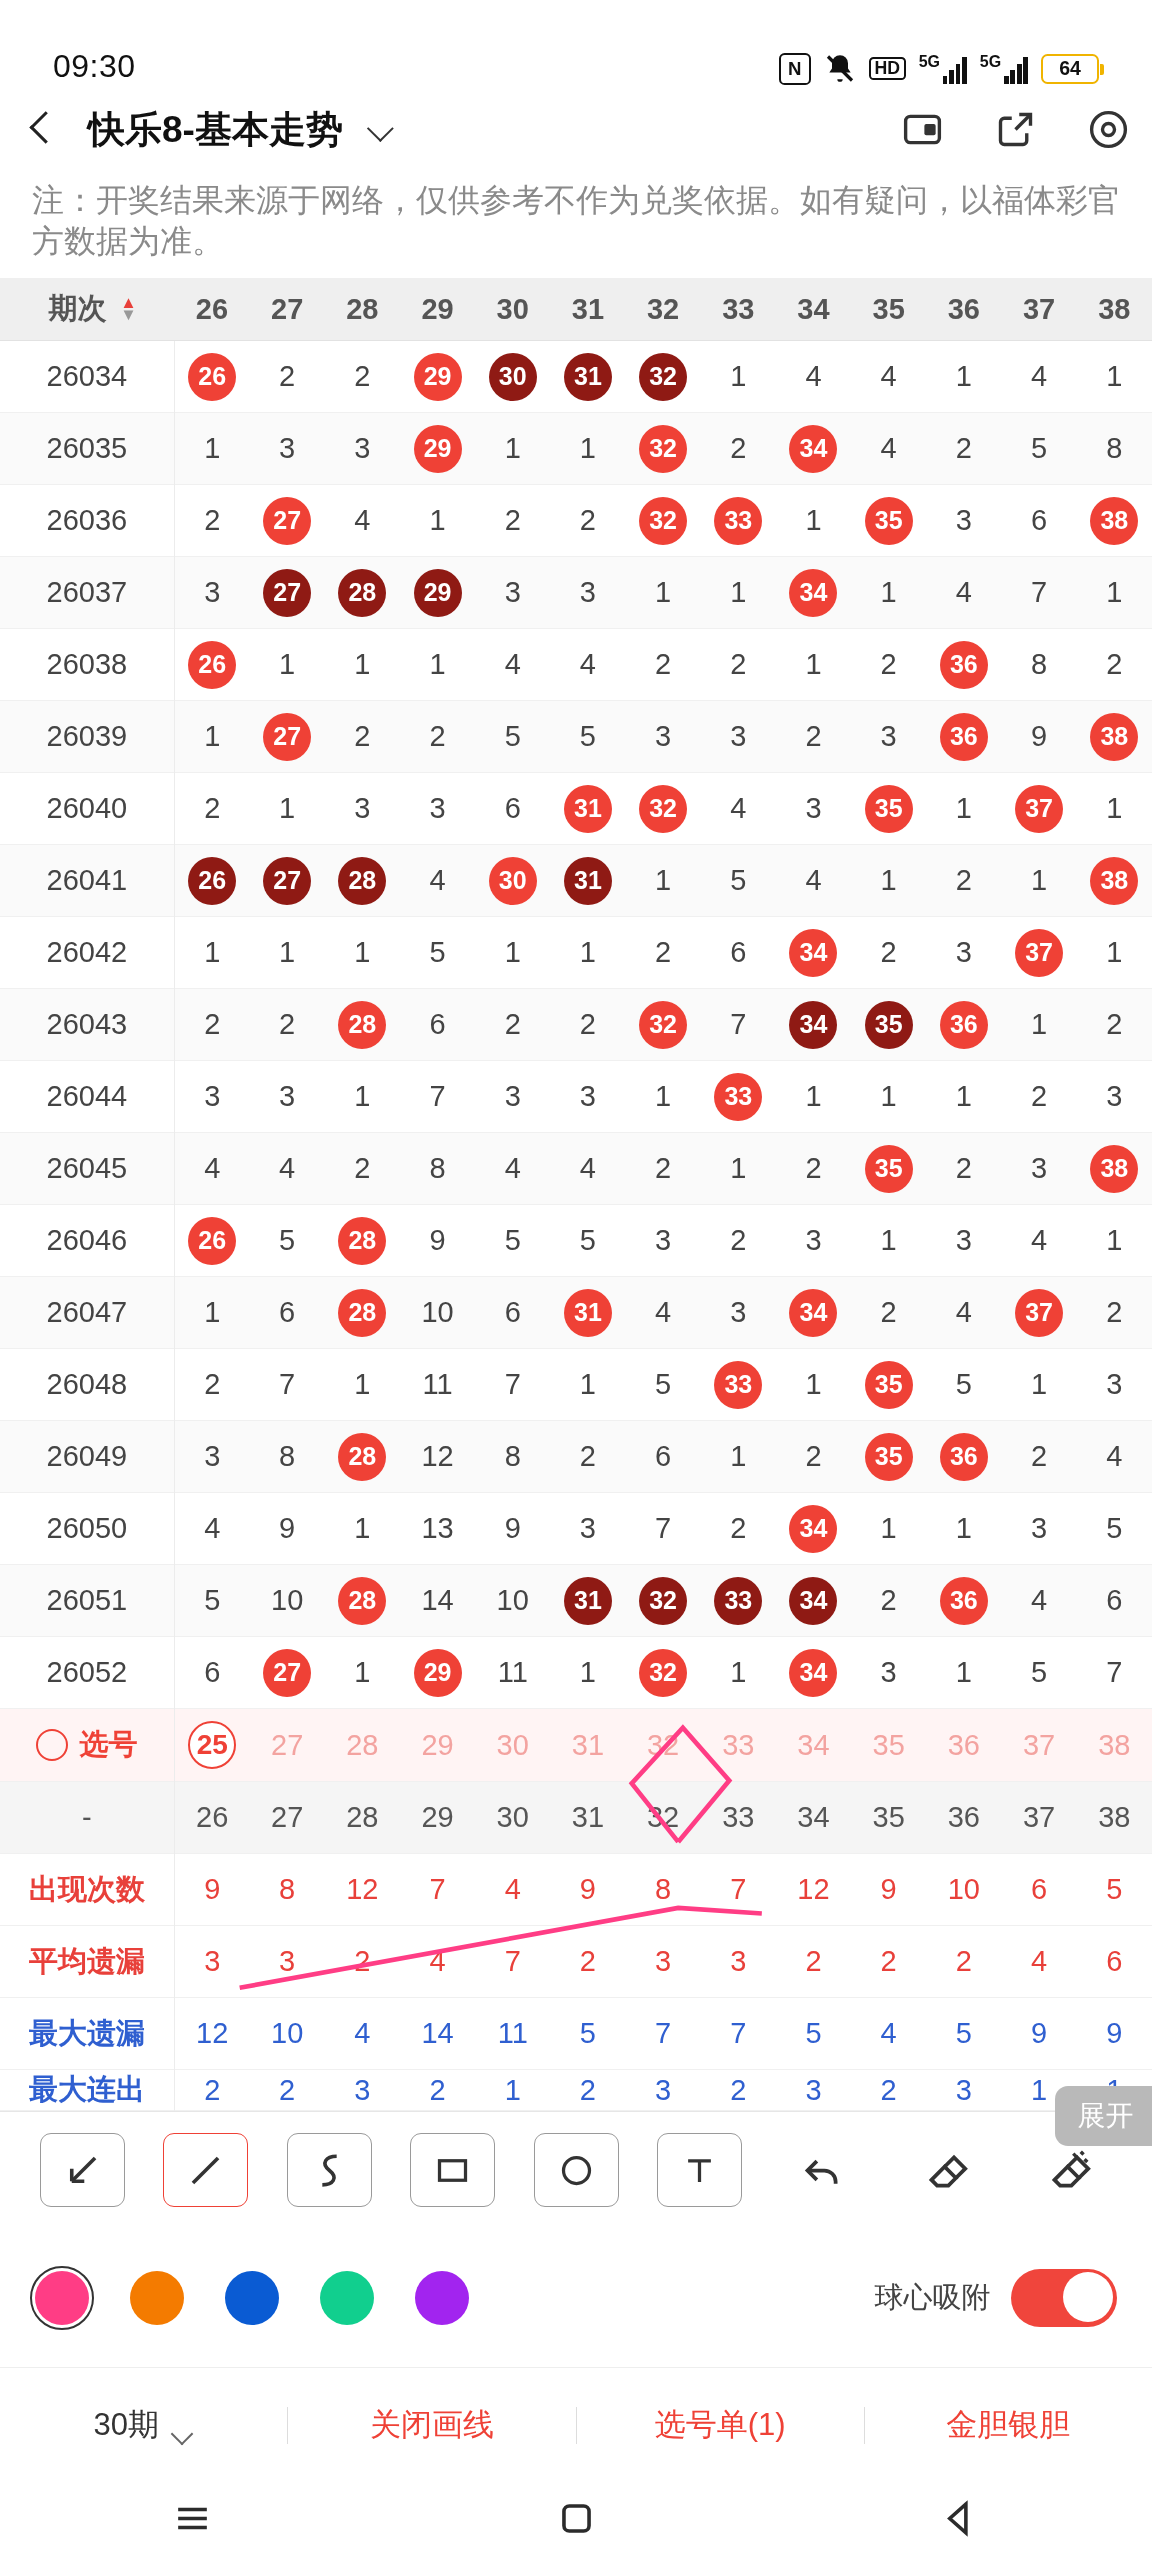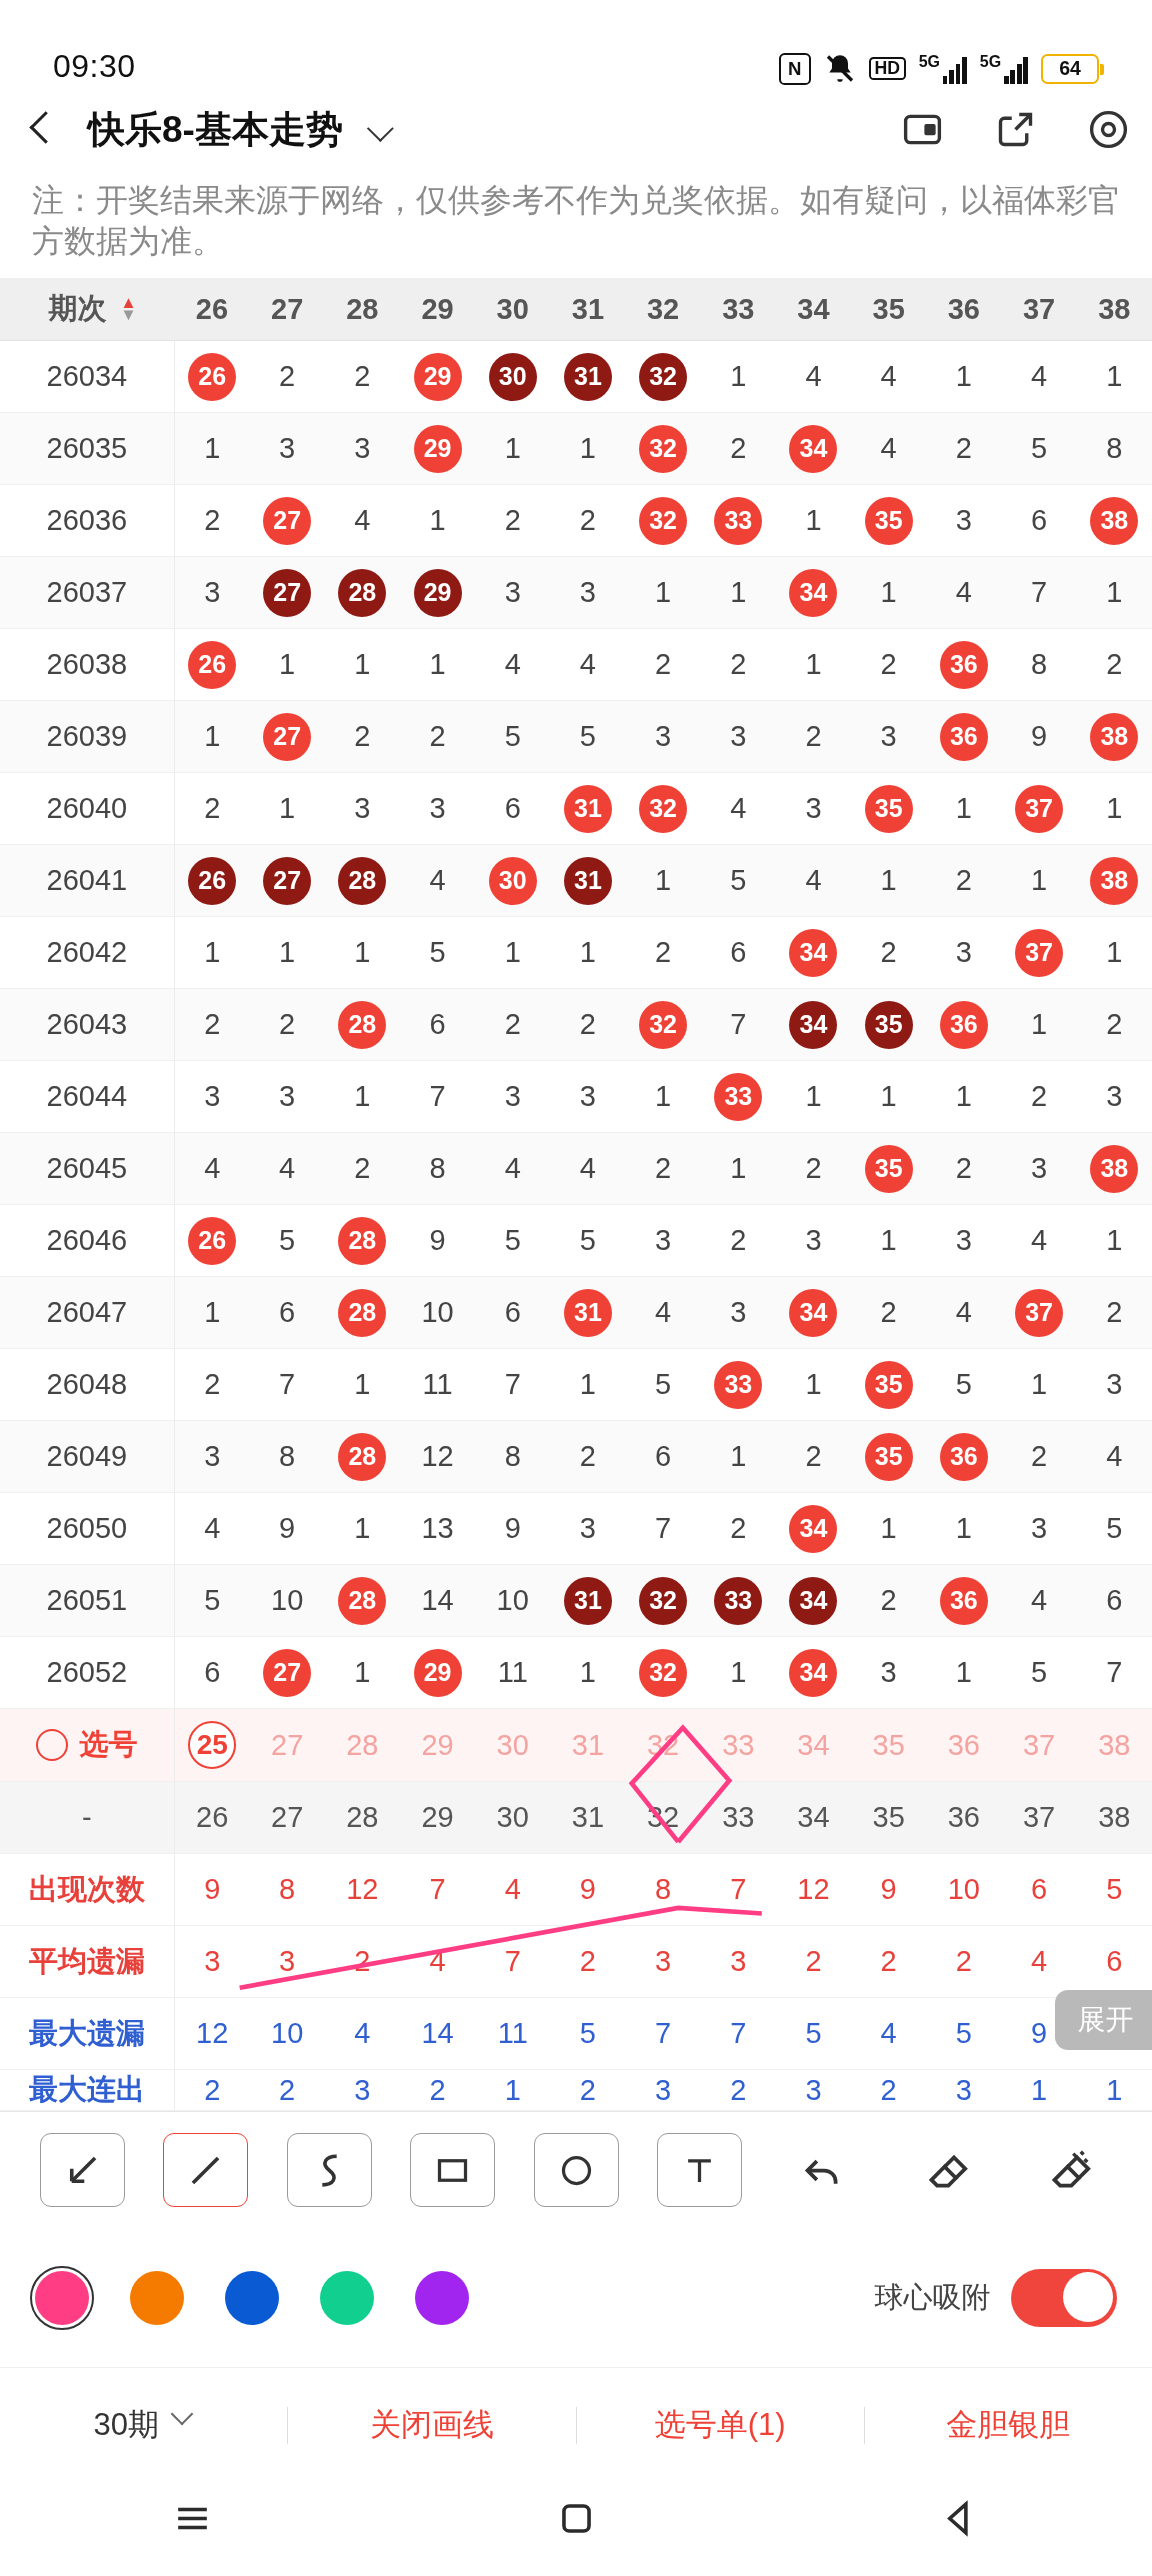--- a/index.html
+++ b/index.html
@@ -166,21 +166,21 @@
   tr.stat td.issue-c { font-weight: bold; }
   tr.stat.occ td { color: #e8403a; }
   tr.stat.avg td { color: #e8403a; }
   tr.stat.max td { color: #2f5fd0; }
   tr.stat.maxout td { color: #2f5fd0; }
   tr.stat.cut { height: 32px; }
   tr.stat.cut td { height: 32px; overflow: hidden; }
 
   
   .expand-pill {
-    position: absolute; right: 0; top: 1712px;
+    position: absolute; right: 0; top: 1808px;
     background: #b9b9b9; color: #fff; font-size: 28px;
     padding: 11px 18.6px 11px 22px; border-radius: 13px 0 0 13px;
   }
 
   
   .overlay { position: absolute; left: 0; top: 0; width: 1152px; height: 2576px; pointer-events: none; }
 
   
   .toolbar {
     border-top: 0.9px solid #e6e6e6;
@@ -211,21 +211,21 @@
     position: absolute; right: 3.7px; top: 3.7px; width: 50px; height: 50px;
     background: #fff; border-radius: 50%;
   }
 
   
   .actions {
     height: 115px; display: flex; align-items: center;
     border-top: 0.9px solid #eee;
   }
   .act { flex: 1; text-align: center; font-size: 31px; color: #ef4136; }
-  .act.first { color: #333; display: flex; align-items: flex-start; justify-content: center; gap: 13px; }
+  .act.first { color: #333; display: flex; align-items: flex-end; justify-content: center; gap: 13px; }
   .vdiv { width: 0.9px; height: 37px; background: #ddd; }
   .caret-dn { width: 22px; height: 22px; position: relative; }
   .caret-dn:before {
     content: ""; position: absolute; left: 1.9px; top: 1.9px;
     width: 14px; height: 14px; border-right: 2.8px solid #666; border-bottom: 2.8px solid #666;
     transform: rotate(45deg);
   }
 
   
   .navbar {

